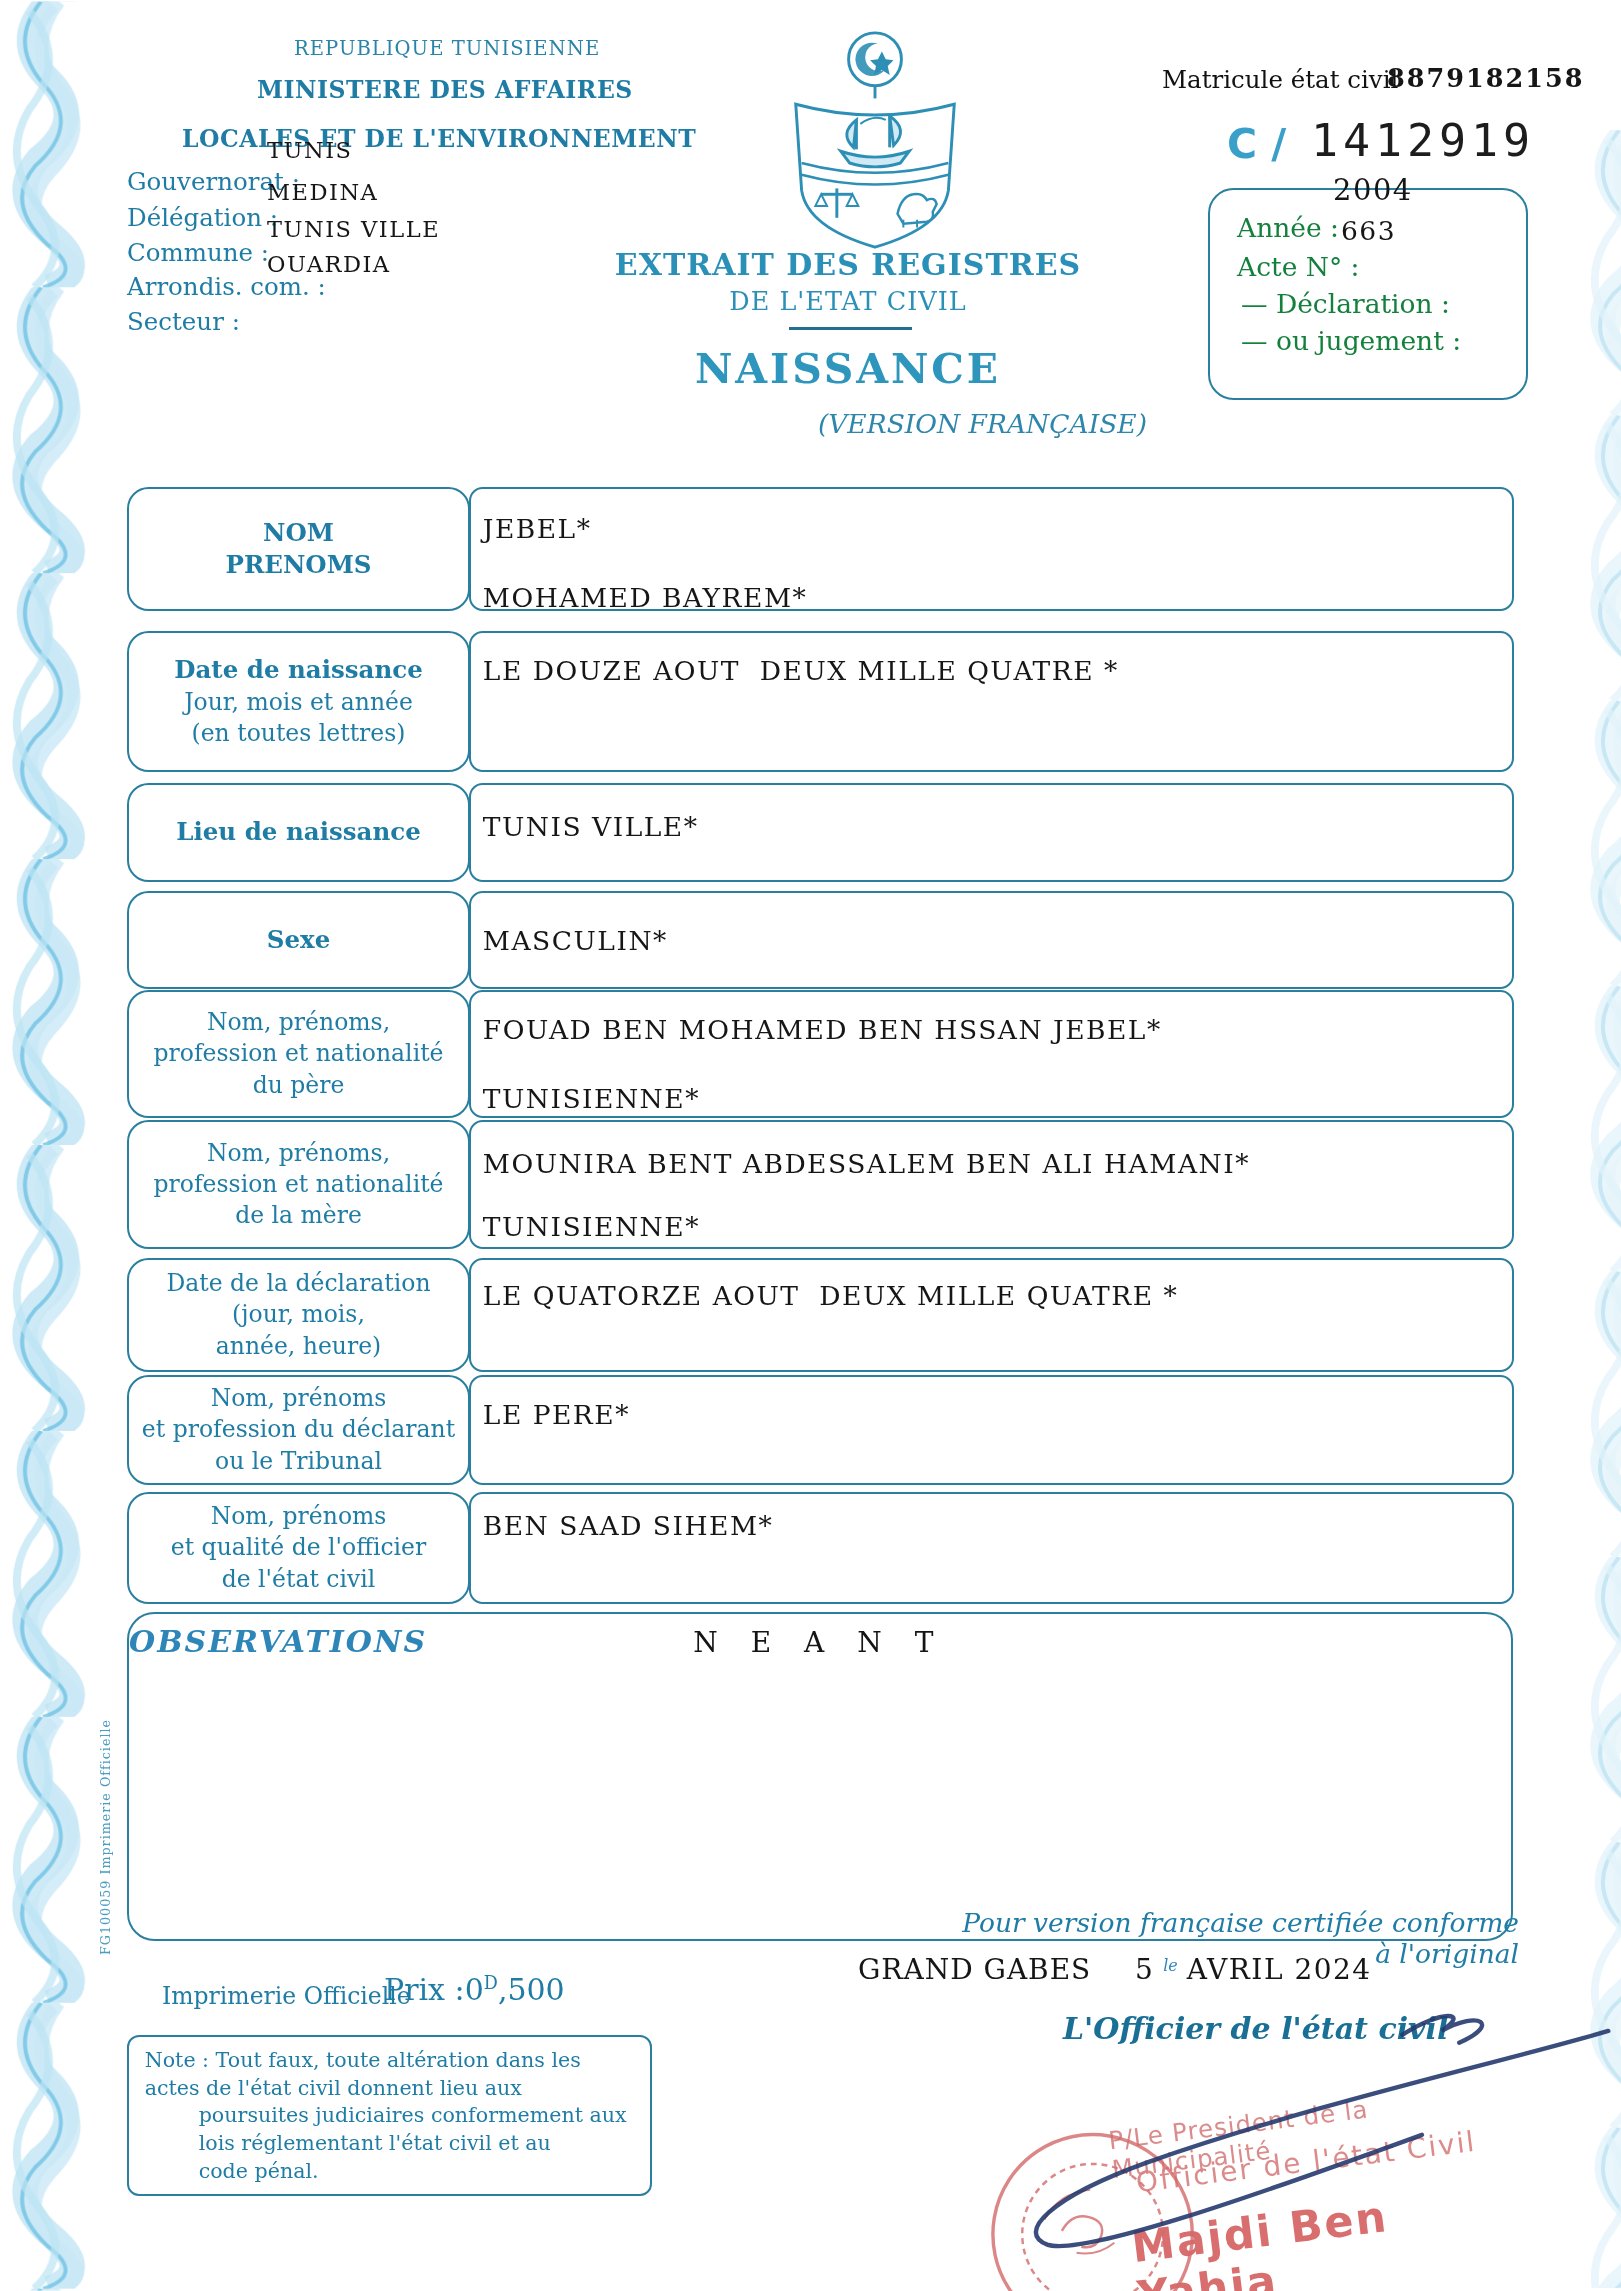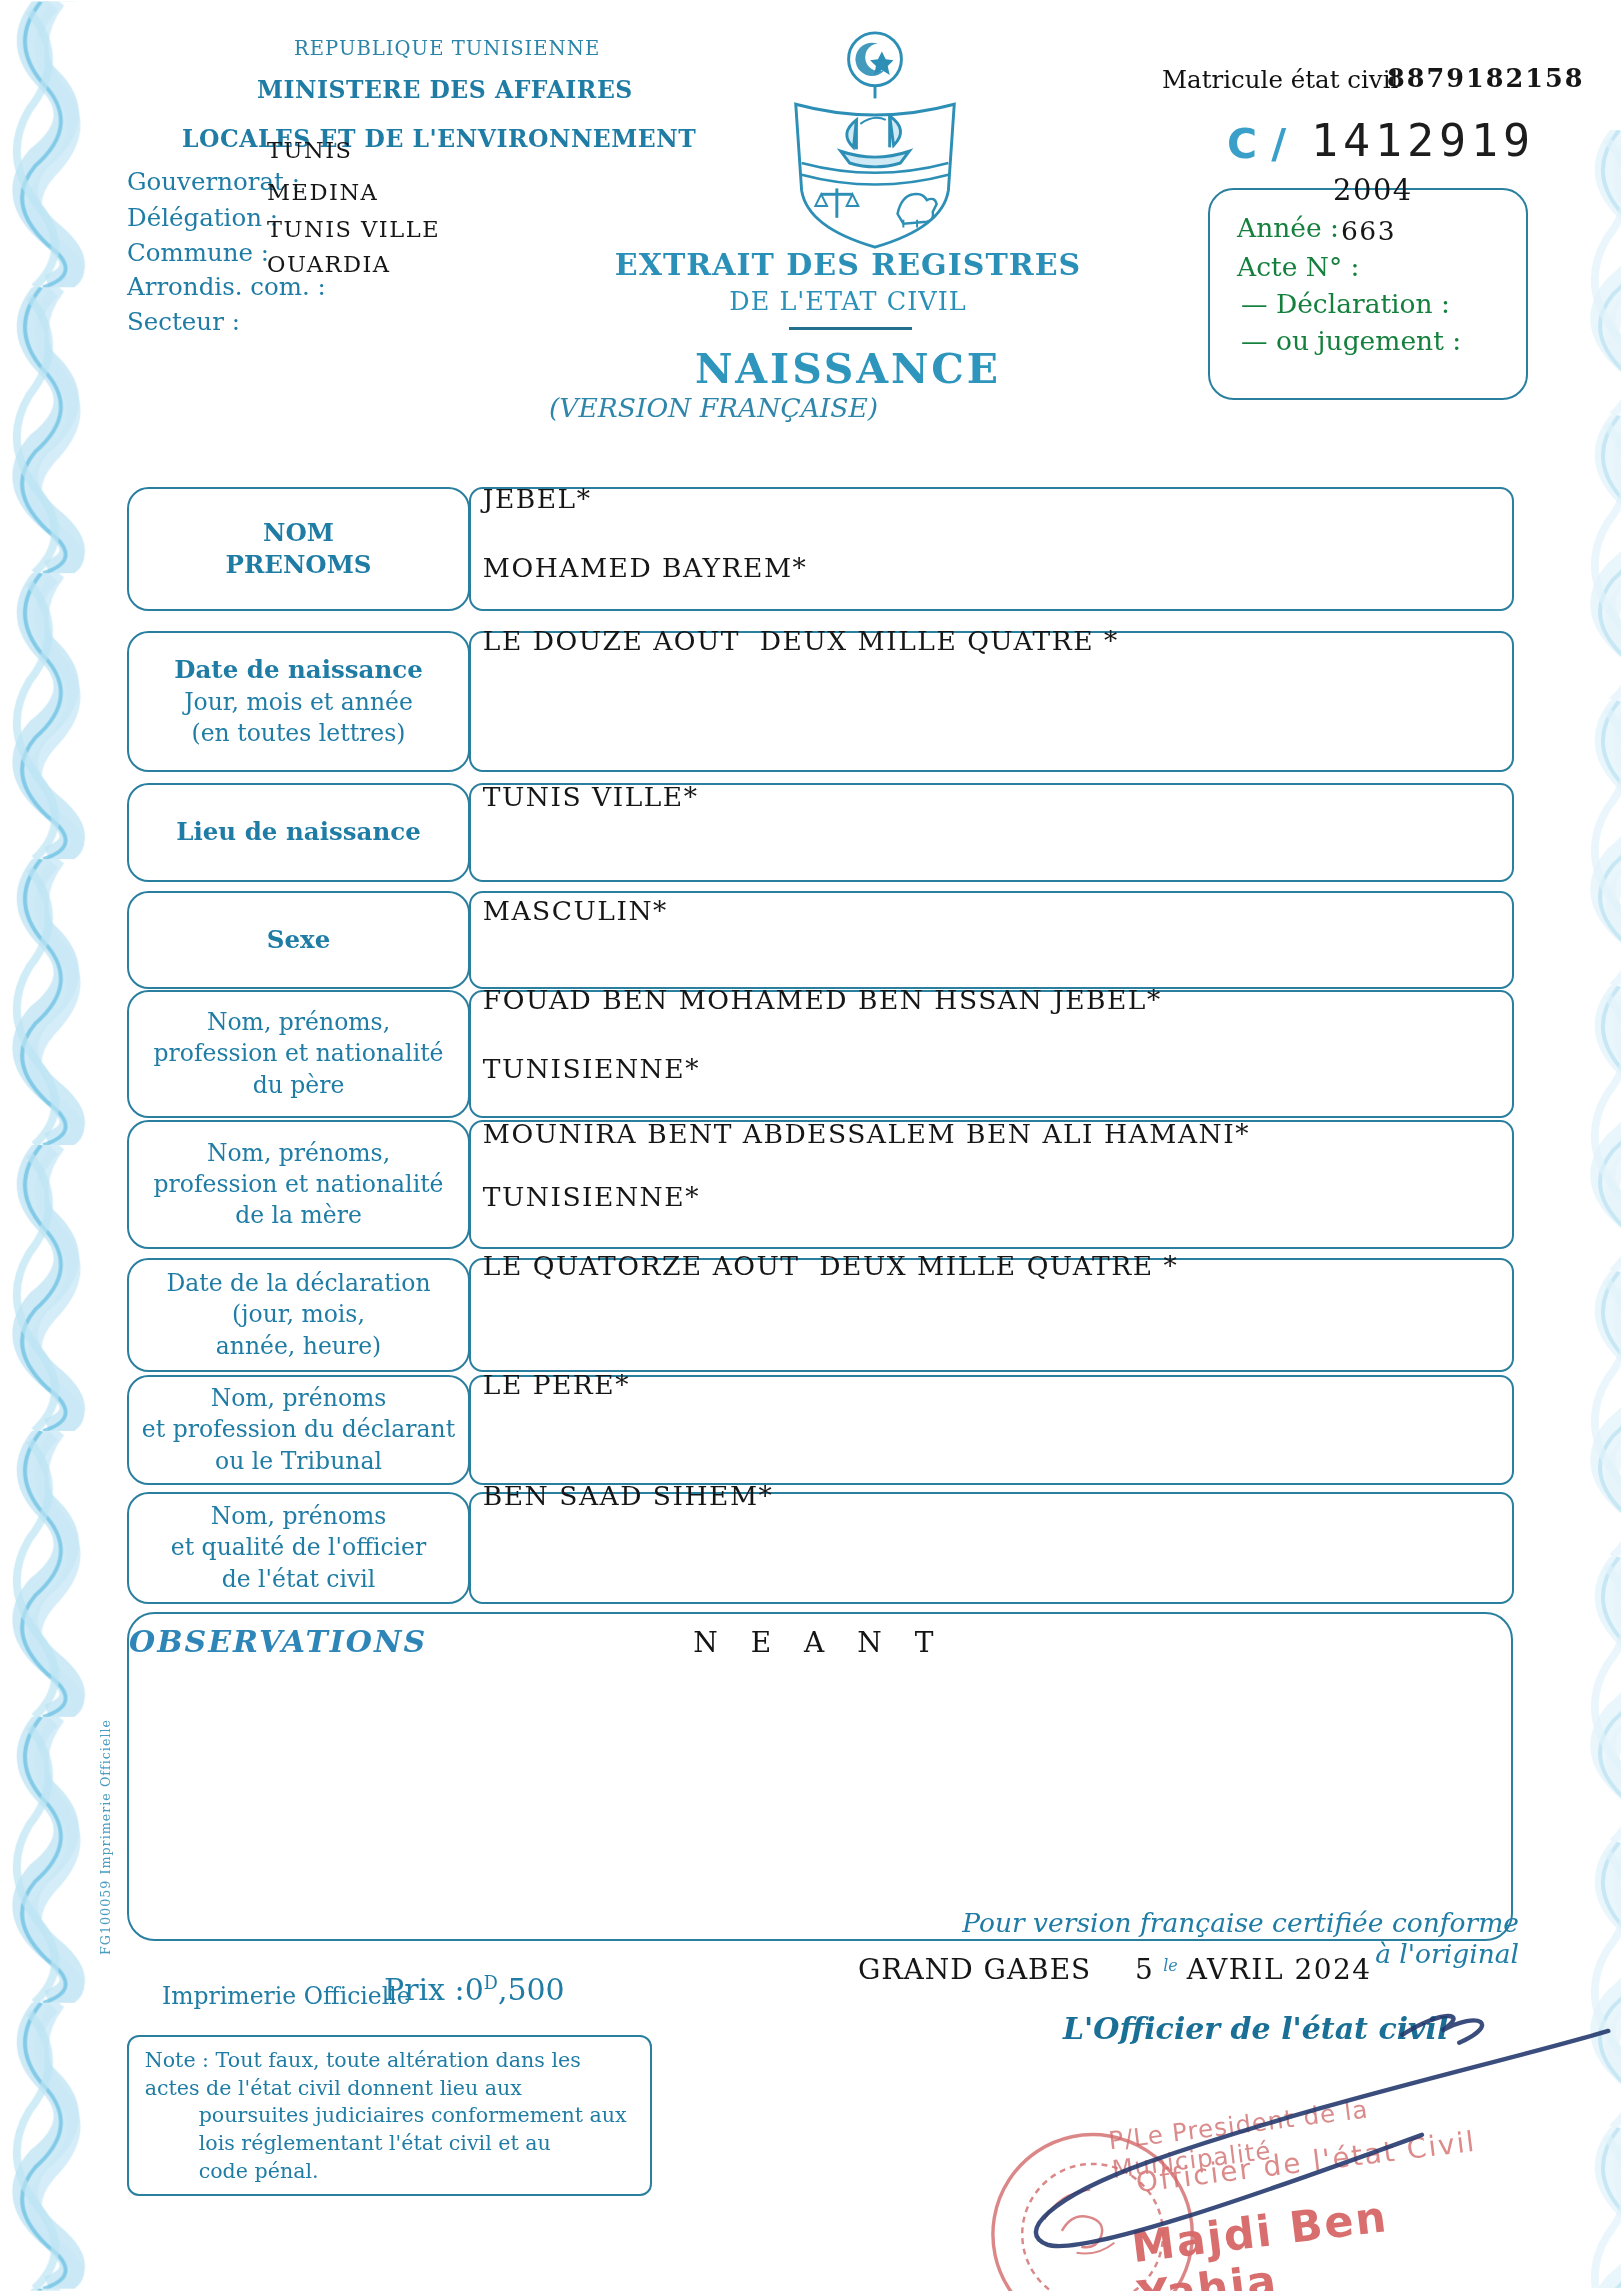--- a/index.html
+++ b/index.html
@@ -23,21 +23,21 @@
   .t2{font-size:25.5px;color:#2b90b8;letter-spacing:1px;}
   .t3{font-size:41px;font-weight:bold;color:#2e96bd;letter-spacing:2.9px;}
   .t4{font-size:26.5px;font-style:italic;color:#2f86ab;}
   .t-underline{height:2.9px;background:#23708e;}
   
   .lbl-box{position:absolute;left:127px;width:339px;border:2.9px solid #2a7f9f;border-radius:21.6px;
            display:flex;flex-direction:column;justify-content:center;align-items:center;text-align:center;}
   .val-box{position:absolute;left:469px;width:1041px;border:2.9px solid #2a7f9f;border-radius:13.7px;}
   .lbl{font-size:23.5px;color:#1f7ca5;line-height:1.32;}
   .lbl.b{font-weight:bold;font-size:24.5px;}
-  .val{position:absolute;left:11.8px;font-size:26.5px;color:#161616;letter-spacing:1.5px;white-space:pre;}
+  .val{position:absolute;left:11.8px;font-size:26.5px;color:#161616;letter-spacing:1.5px;white-space:pre;margin-top:30px;}
   
   .obs-box{position:absolute;left:127px;width:1382px;border:2.9px solid #2a7f9f;border-radius:27.4px;}
   .obs-head{position:absolute;width:100%;top:9.8px;font-size:30px;font-weight:bold;
             font-style:italic;color:#2e86b8;letter-spacing:2px;}
   .obs-over{position:absolute;width:100%;text-align:center;top:11.8px;font-size:28px;color:#141414;
             letter-spacing:33px;text-indent:19.6px;}
   
   .printer{font-size:23.5px;color:#1f7ca5;}
   .price{font-size:30px;color:#1f7ca5;}
   .price sup{font-size:17.6px;}
@@ -130,21 +130,21 @@
   <div class="abs acte-label" style="left:1237px;top:212px">Année :</div>
   <div class="abs stencil" style="left:1341px;top:215px;font-size:26.5px">663</div>
   <div class="abs acte-label" style="left:1237px;top:251px">Acte N° :</div>
   <div class="abs acte-label" style="left:1241px;top:288px">— Déclaration :</div>
   <div class="abs acte-label" style="left:1241px;top:325px">— ou jugement :</div>
 
   <div class="abs t1" style="left:549px;top:247px;width:598px;text-align:center">EXTRAIT DES REGISTRES</div>
   <div class="abs t2" style="left:549px;top:286px;width:598px;text-align:center">DE L'ETAT CIVIL</div>
   <div class="abs t-underline" style="left:789px;top:327px;width:123px"></div>
   <div class="abs t3" style="left:549px;top:345px;width:598px;text-align:center">NAISSANCE</div>
-  <div class="abs t4" style="left:549px;top:392px;width:598px;text-align:left">(VERSION FRANÇAISE)</div>
+  <div class="abs t4" style="left:549px;top:408px;width:598px;text-align:right">(VERSION FRANÇAISE)</div>
 
   <div class="lbl-box" style="top:487px;height:120px">
     <div class="lbl b">NOM</div>
     <div class="lbl b">PRENOMS</div>
   </div>
   <div class="val-box" style="top:487px;height:120px">
     <div class="val" style="top:-5.9px">JEBEL*</div>
     <div class="val" style="top:63px">MOHAMED BAYREM*</div>
   </div>
 

